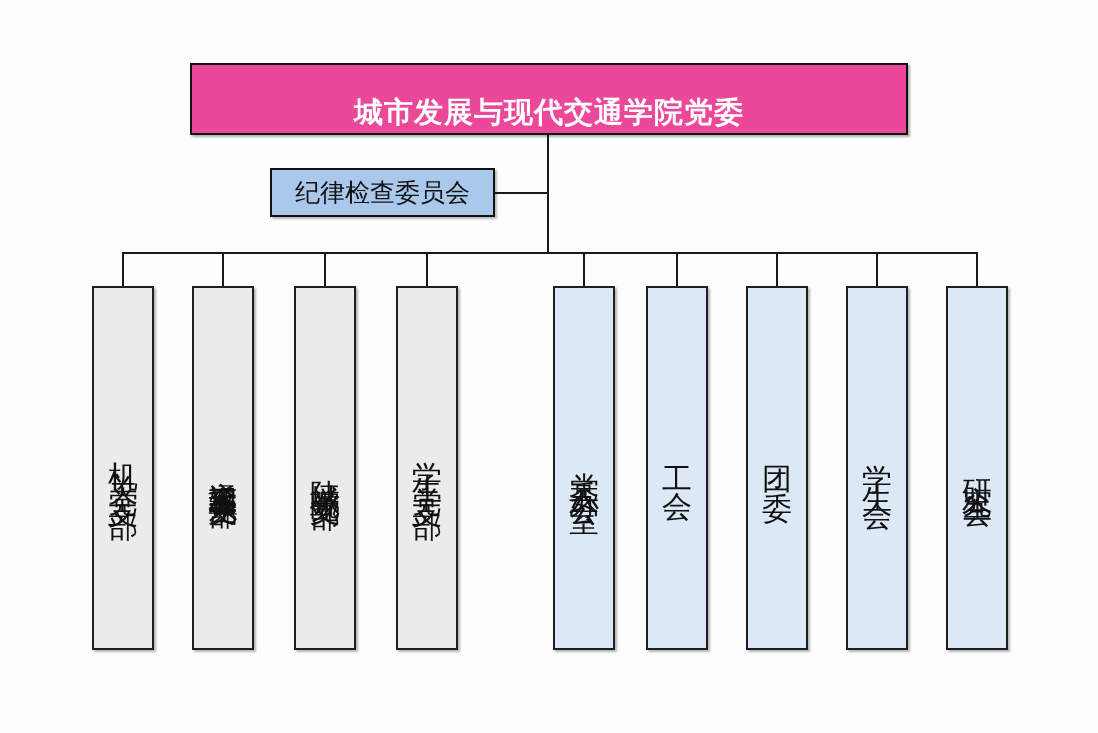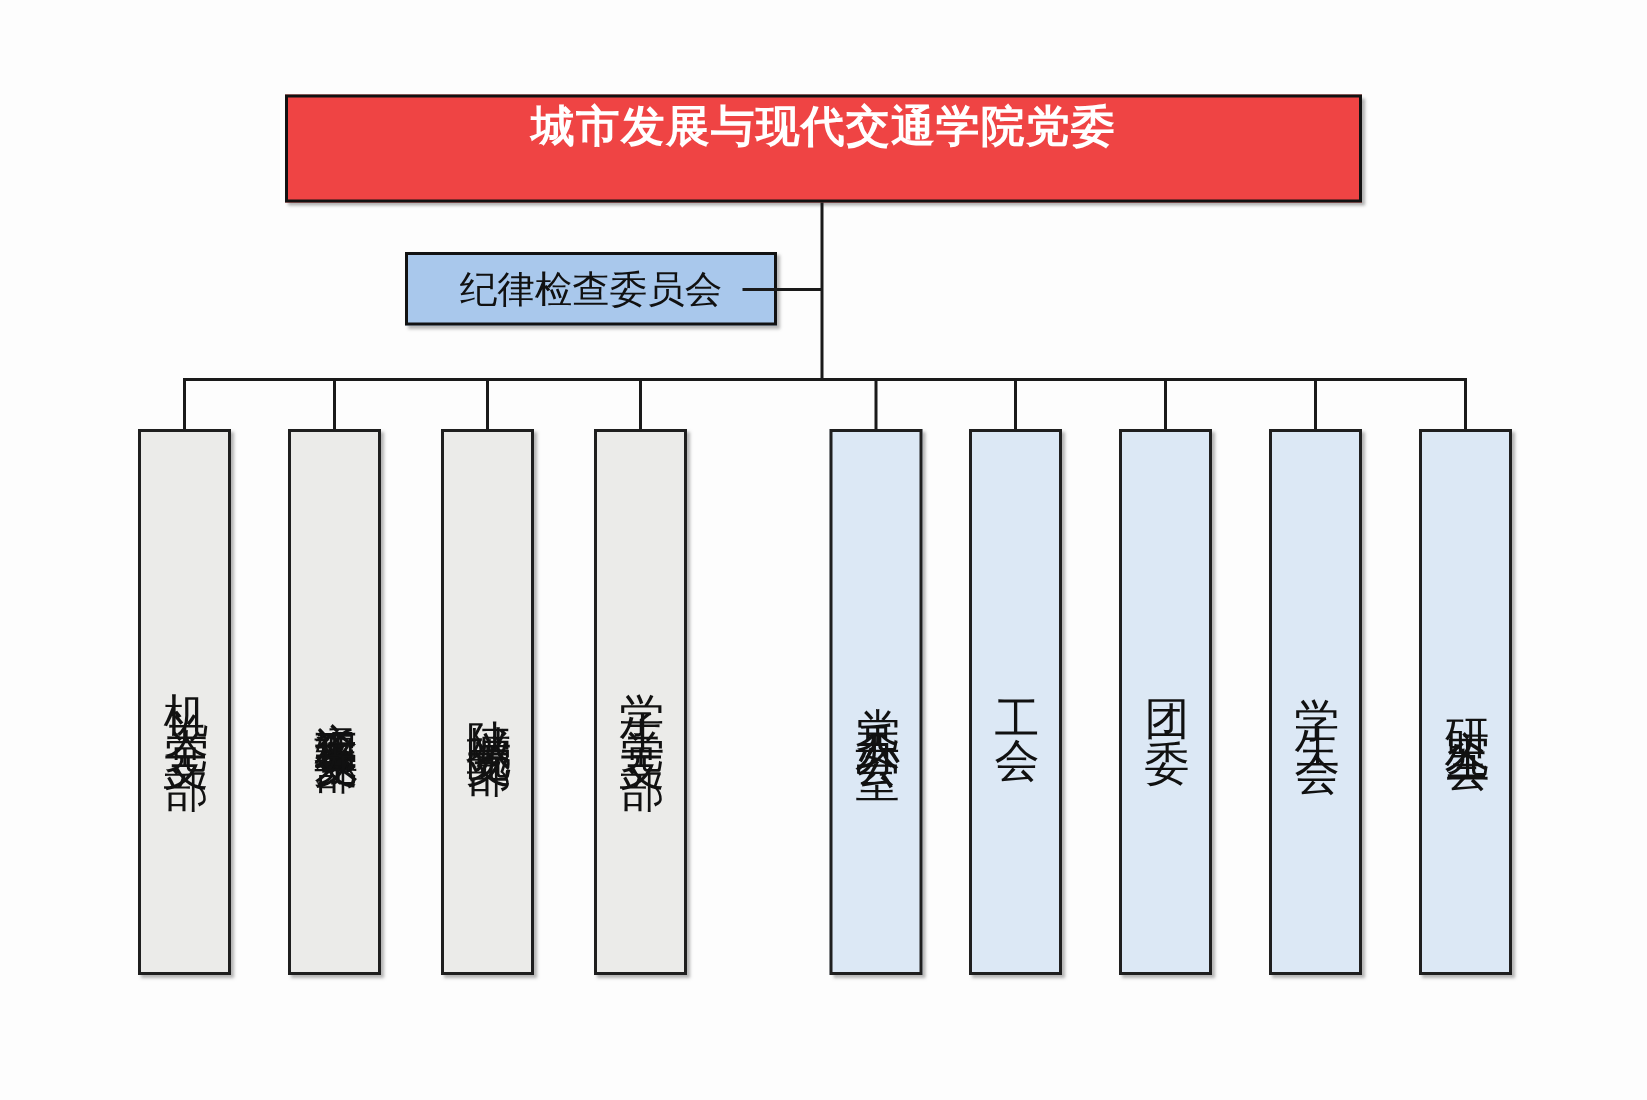--- a/index.html
+++ b/index.html
@@ -12,38 +12,38 @@
     height: 733px;
     background: #fdfdfd;
     overflow: hidden;
   }
 
   
   .root-box {
     position: absolute;
     left: 190px; top: 63px;
     width: 718px; height: 72px;
-    background: #ef4444;
+    background: #ec4899;
     border: 2px solid #121212;
     box-shadow: 2px 2px 2px rgba(80,80,80,0.45);
-    display: flex; align-items: flex-start; justify-content: center;
+    display: flex; align-items: flex-end; justify-content: center;
   }
   .root-box .root-label {
     color: #ffffff;
     font-size: 29px;
     font-weight: bold;
     letter-spacing: 1px;
     white-space: nowrap;
   }
 
   
   .committee-box {
     position: absolute;
     left: 270px; top: 168px;
-    width: 248px; height: 49px;
+    width: 225px; height: 49px;
     background: #a9c8ec;
     border: 2px solid #121212;
     box-shadow: 2px 2px 2px rgba(80,80,80,0.4);
     display: flex; align-items: center; justify-content: center;
   }
   .committee-box .committee-label {
     color: #111111;
     font-size: 25px;
     white-space: nowrap;
   }

